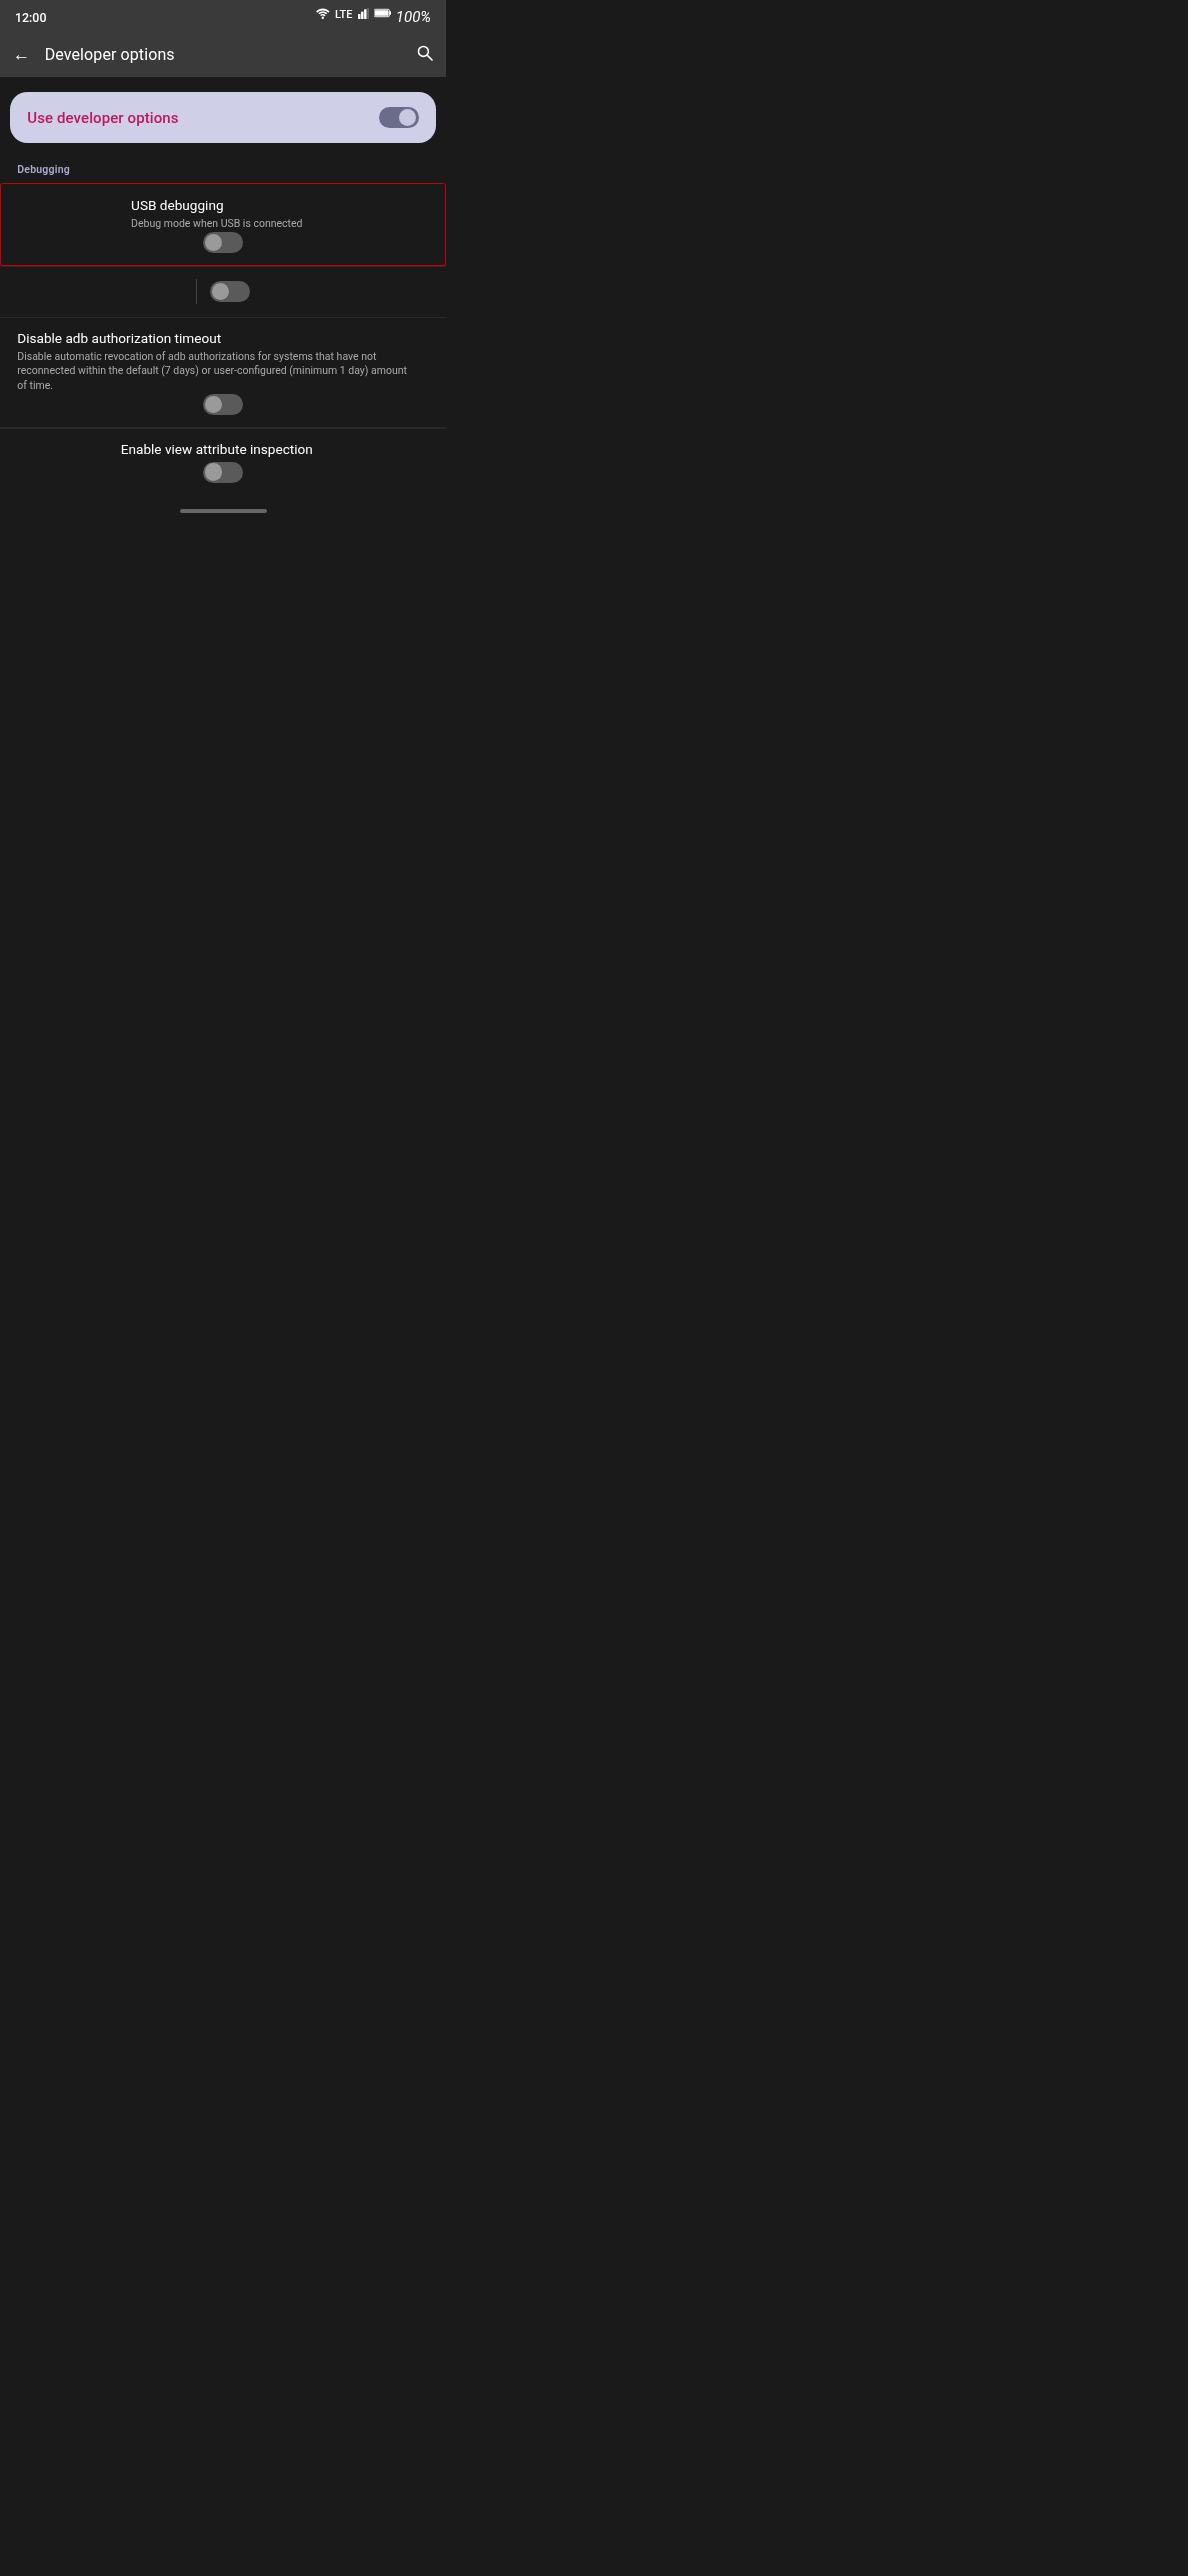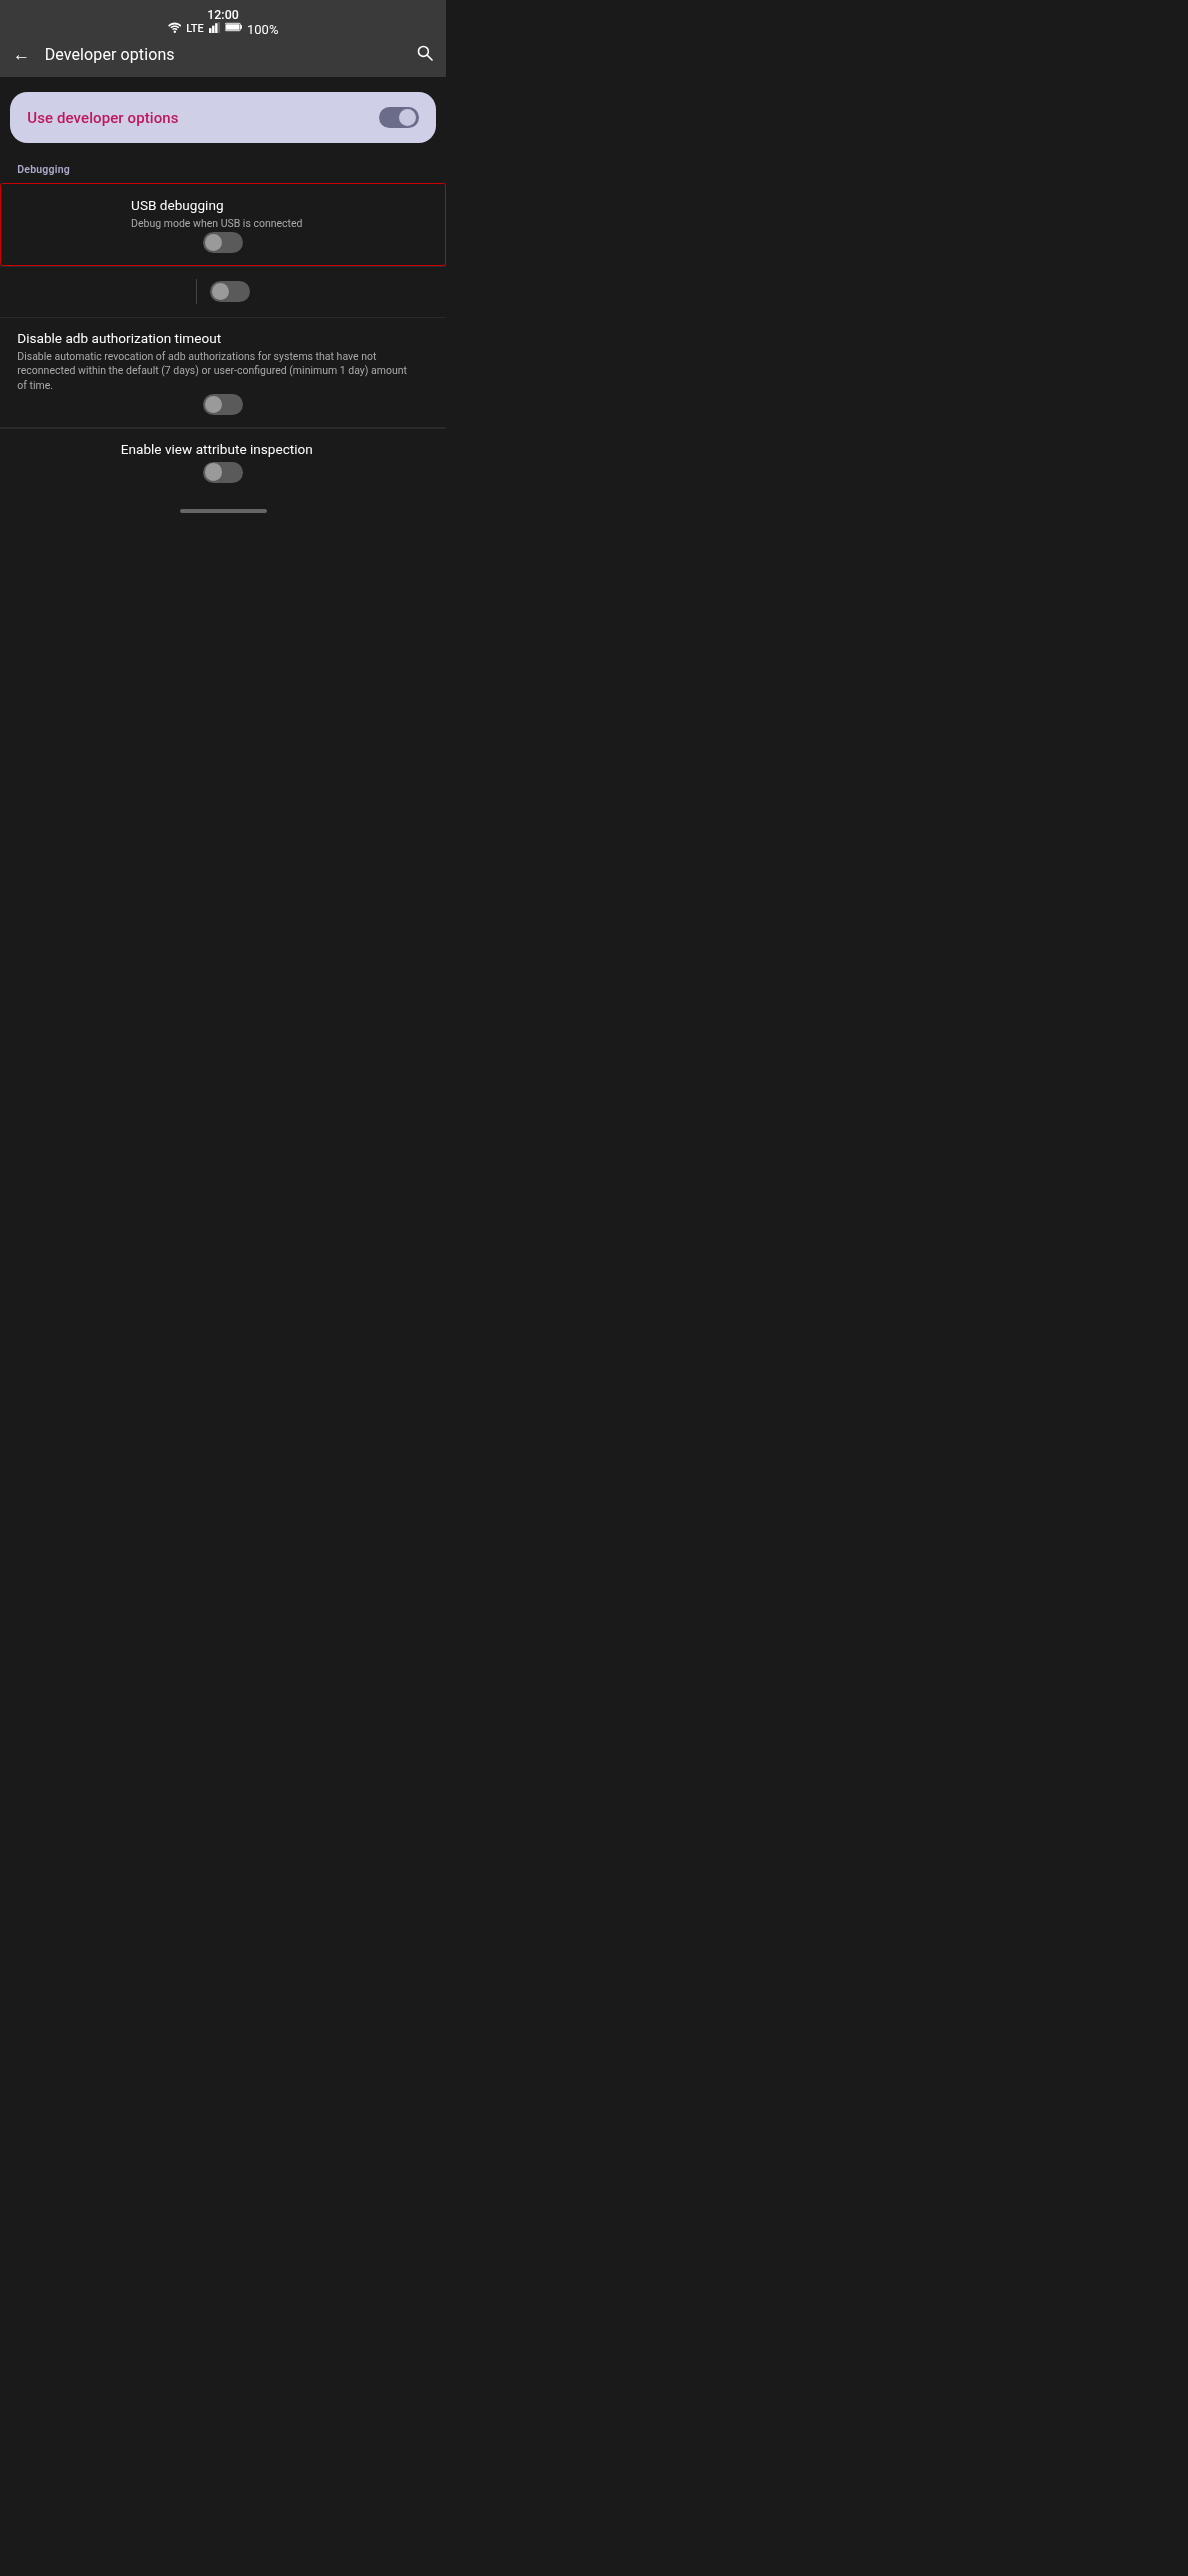--- a/index.html
+++ b/index.html
@@ -18,39 +18,39 @@
     }
 
     
     .status-bar {
       background: #3a3a3a;
       display: flex;
       justify-content: space-between;
       align-items: center;
       padding: 7.4px 15px 5px 15px;
       height: 32px;
-      flex-direction: column;
     }
 
     .status-time {
       font-size: 12.4px;
       font-weight: 500;
       color: #ffffff;
     }
 
     .status-icons {
       display: flex;
       gap: 5px;
       font-size: 10px;
       color: #ffffff;
     }
 
     .status-icons .battery-text {
-      font-size: 13px;
+      font-size: 15px;
       font-weight: 400;
+      font-style: italic;
     }
 
     
     .app-bar {
       background: #3a3a3a;
       display: flex;
       align-items: center;
       padding: 7.4px 10px;
       height: 45px;
       gap: 12.4px;

